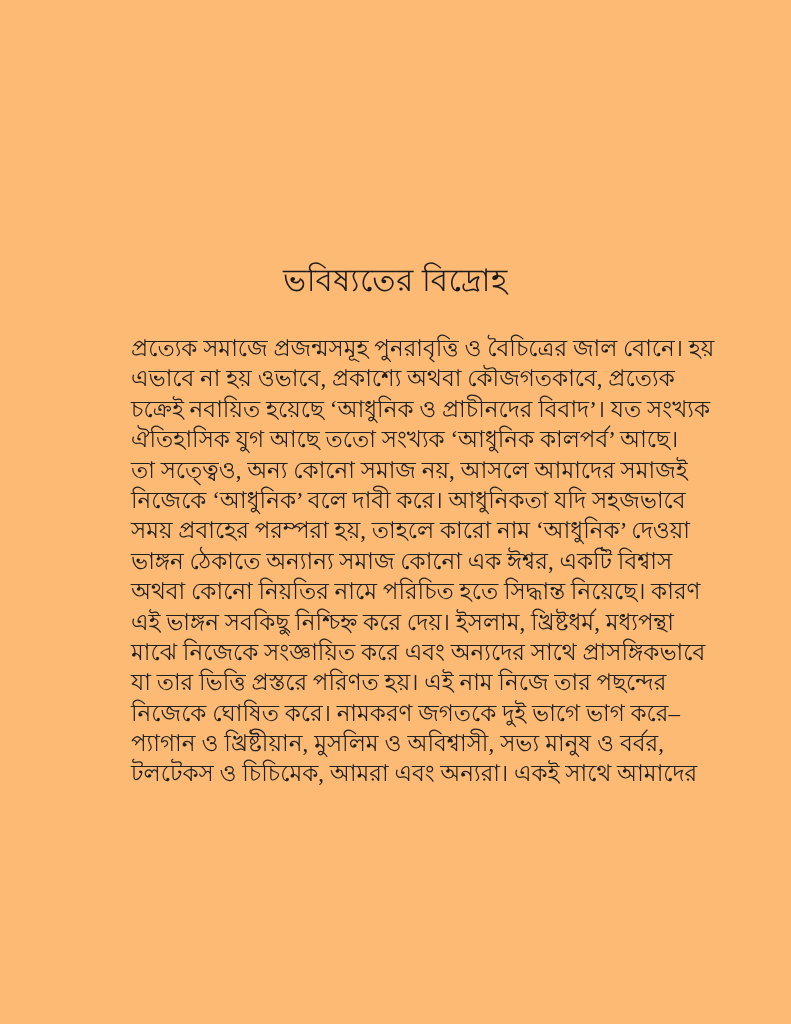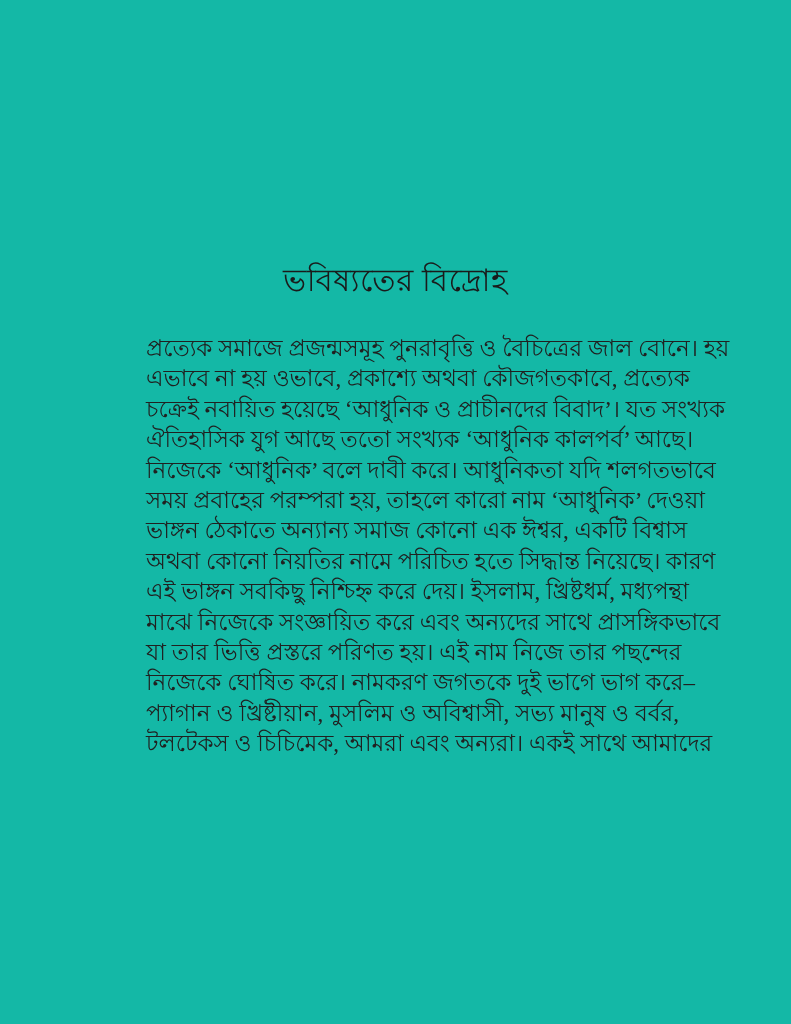--- a/index.html
+++ b/index.html
@@ -5,41 +5,41 @@
   html, body {
     margin: 0;
     padding: 0;
     background: #e8e8e8;
   }
   .page {
     position: relative;
     width: 791px;
     height: 1024px;
     margin: 0 auto;
-    background: #14b8a6;
+    background: #fdba74;
     color: #1c1c1c;
     font-family: "Liberation Serif", "DejaVu Serif", serif;
     overflow: hidden;
   }
   .chapter-title {
     position: absolute;
     top: 256px;
     left: 0;
     width: 100%;
     margin: 0;
     text-align: center;
     font-size: 31px;
     font-weight: 400;
     letter-spacing: 0.5px;
     color: #1a1a1a;
   }
   .body-text {
     position: absolute;
     top: 334px;
-    left: 146px;
+    left: 131px;
     width: 533px;
     font-size: 23px;
     color: #202020;
   }
   .text-line {
     display: block;
     width: 100%;
     height: 30.4px;
     line-height: 30.4px;
     white-space: nowrap;
@@ -59,21 +59,22 @@
 
 <div class="page">
 
   <h1 class="chapter-title">ভবিষ্যতের বিদ্রোহ</h1>
 
   <div class="body-text">
     <span class="text-line">প্রত্যেক সমাজে প্রজন্মসমূহ পুনরাবৃত্তি ও বৈচিত্রের জাল বোনে। হয়</span>
     <span class="text-line">এভাবে না হয় ওভাবে, প্রকাশ্যে অথবা কৌজগতকাবে, প্রত্যেক</span>
     <span class="text-line">চক্রেই নবায়িত হয়েছে ‘আধুনিক ও প্রাচীনদের বিবাদ’। যত সংখ্যক</span>
     <span class="text-line">ঐতিহাসিক যুগ আছে ততো সংখ্যক ‘আধুনিক কালপর্ব’ আছে।</span>
-    <span class="text-line">নিজেকে ‘আধুনিক’ বলে দাবী করে। আধুনিকতা যদি শলগতভাবে</span>
+    <span class="text-line">তা সত্ত্বেও, অন্য কোনো সমাজ নয়, আসলে আমাদের সমাজই</span>
+    <span class="text-line">নিজেকে ‘আধুনিক’ বলে দাবী করে। আধুনিকতা যদি সহজভাবে</span>
     <span class="text-line">সময় প্রবাহের পরম্পরা হয়, তাহলে কারো নাম ‘আধুনিক’ দেওয়া</span>
     <span class="text-line">ভাঙ্গন ঠেকাতে অন্যান্য সমাজ কোনো এক ঈশ্বর, একটি বিশ্বাস</span>
     <span class="text-line">অথবা কোনো নিয়তির নামে পরিচিত হতে সিদ্ধান্ত নিয়েছে। কারণ</span>
     <span class="text-line">এই ভাঙ্গন সবকিছু নিশ্চিহ্ন করে দেয়। ইসলাম, খ্রিষ্টধর্ম, মধ্যপন্থা</span>
     <span class="text-line">মাঝে নিজেকে সংজ্ঞায়িত করে এবং অন্যদের সাথে প্রাসঙ্গিকভাবে</span>
     <span class="text-line">যা তার ভিত্তি প্রস্তরে পরিণত হয়। এই নাম নিজে তার পছন্দের</span>
     <span class="text-line">নিজেকে ঘোষিত করে। নামকরণ জগতকে দুই ভাগে ভাগ করে–</span>
     <span class="text-line">প্যাগান ও খ্রিষ্টীয়ান, মুসলিম ও অবিশ্বাসী, সভ্য মানুষ ও বর্বর,</span>
     <span class="text-line">টলটেকস ও চিচিমেক, আমরা এবং অন্যরা। একই সাথে আমাদের</span>
   </div>

